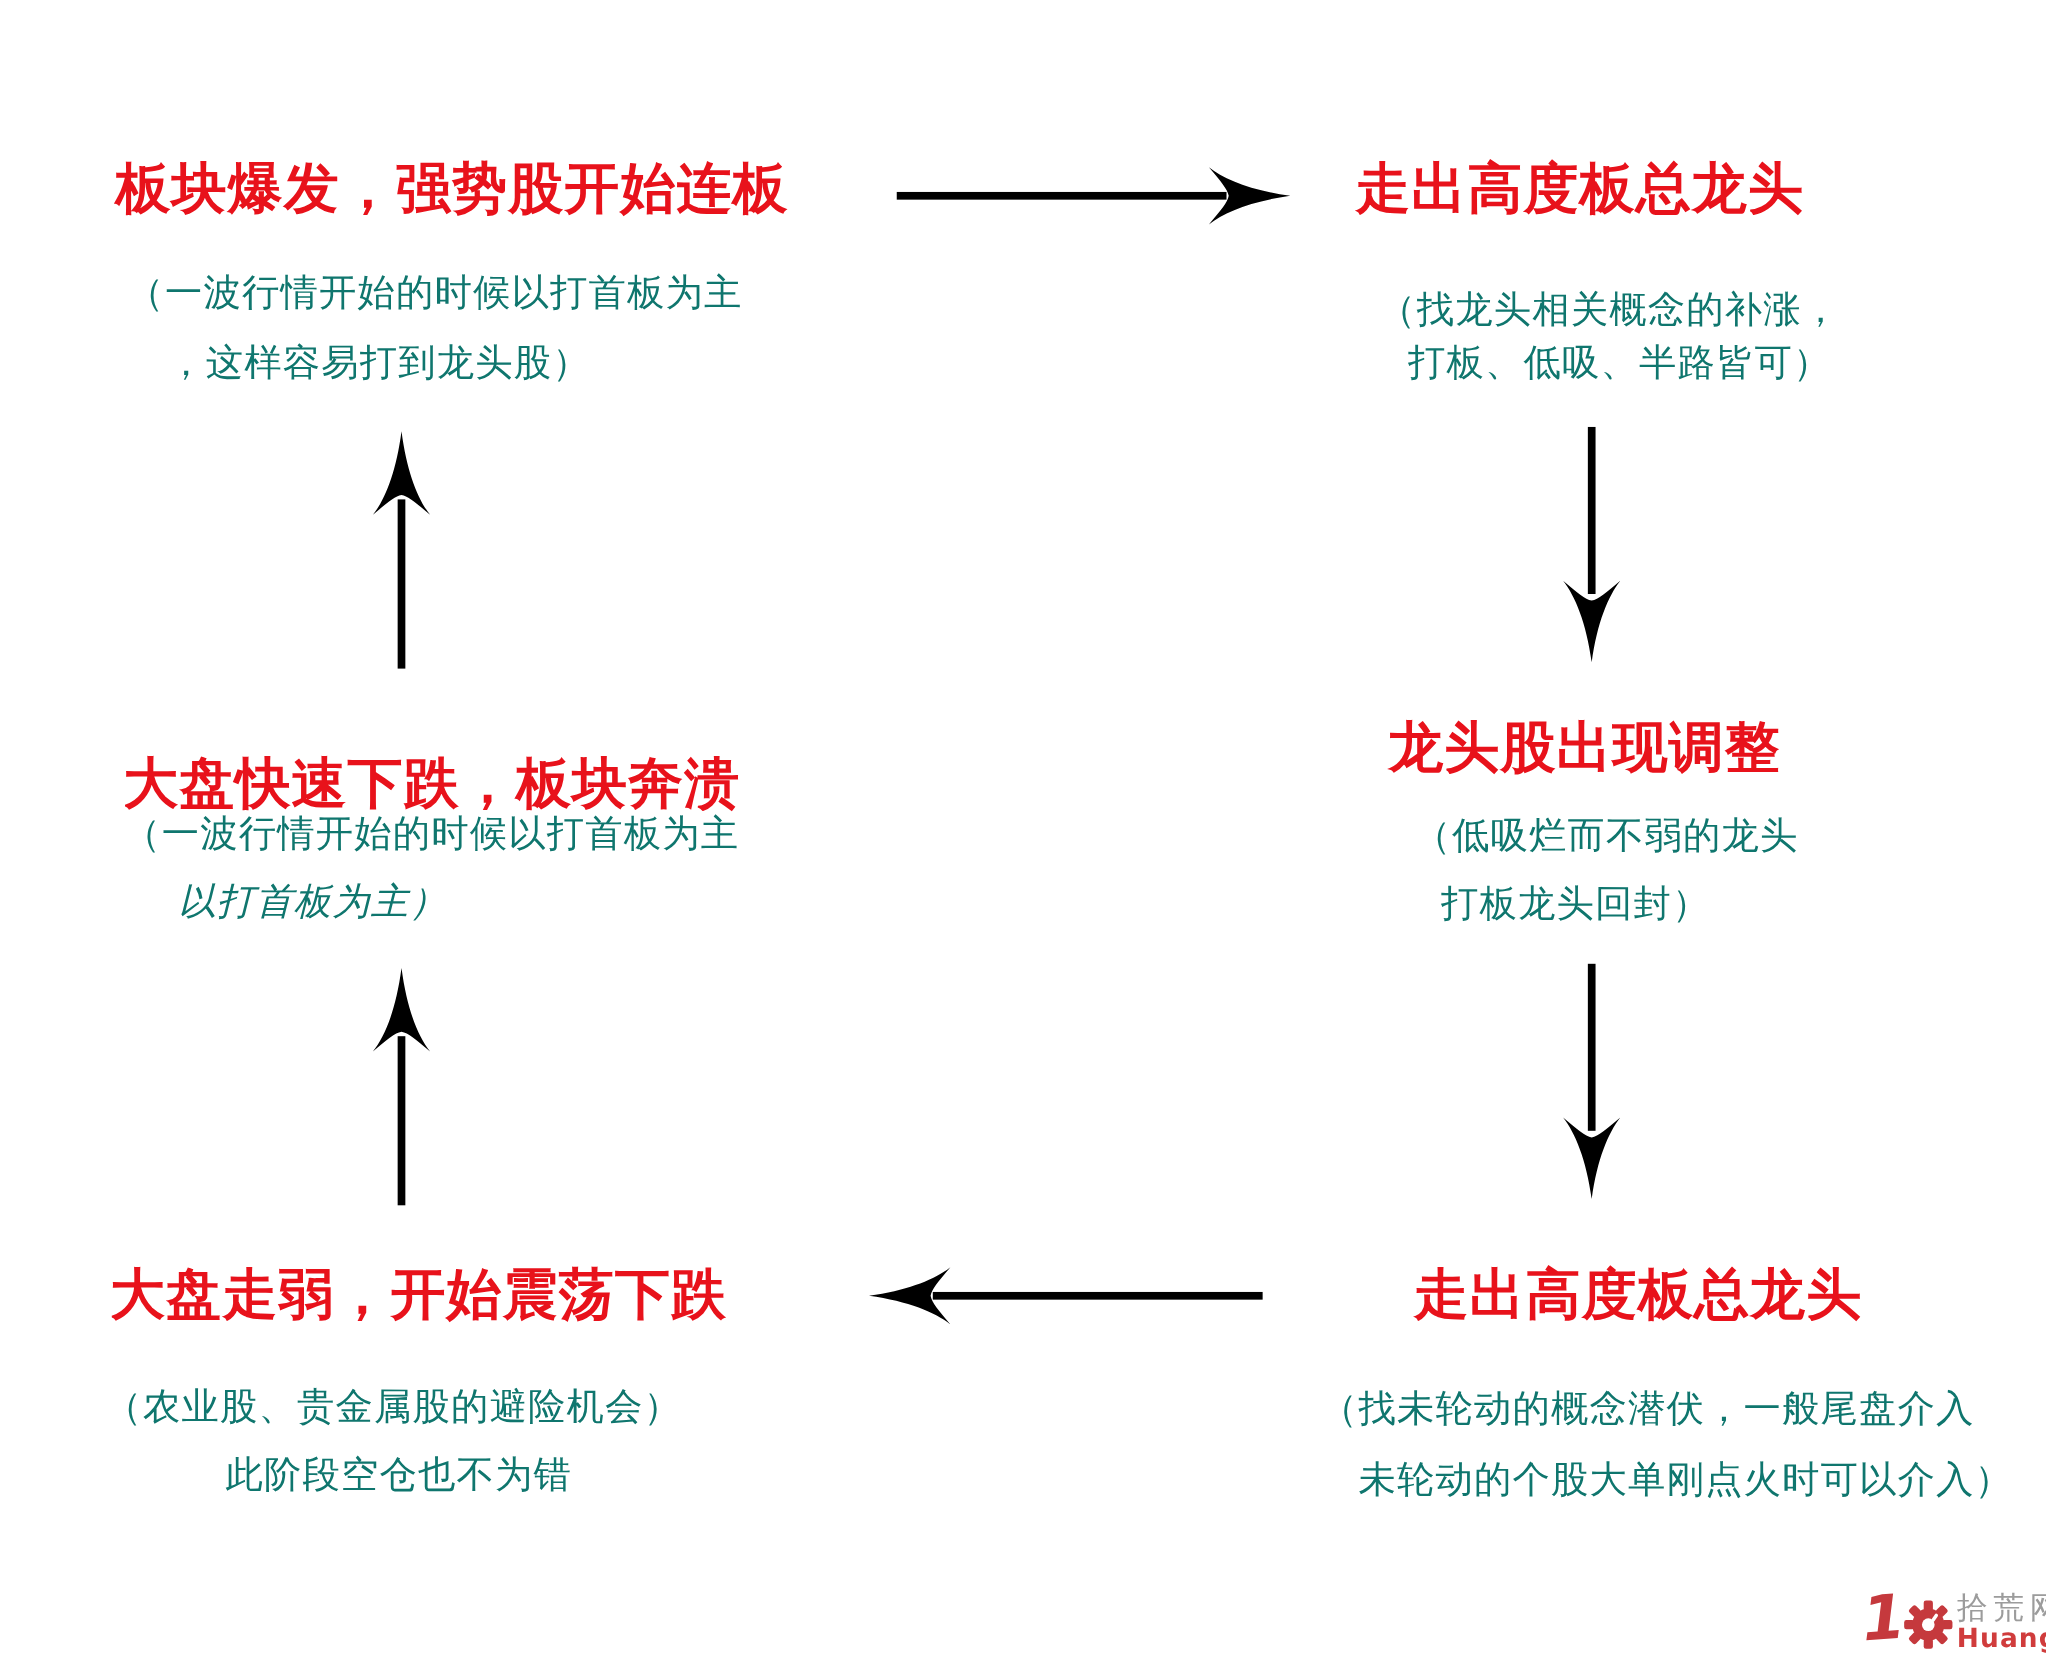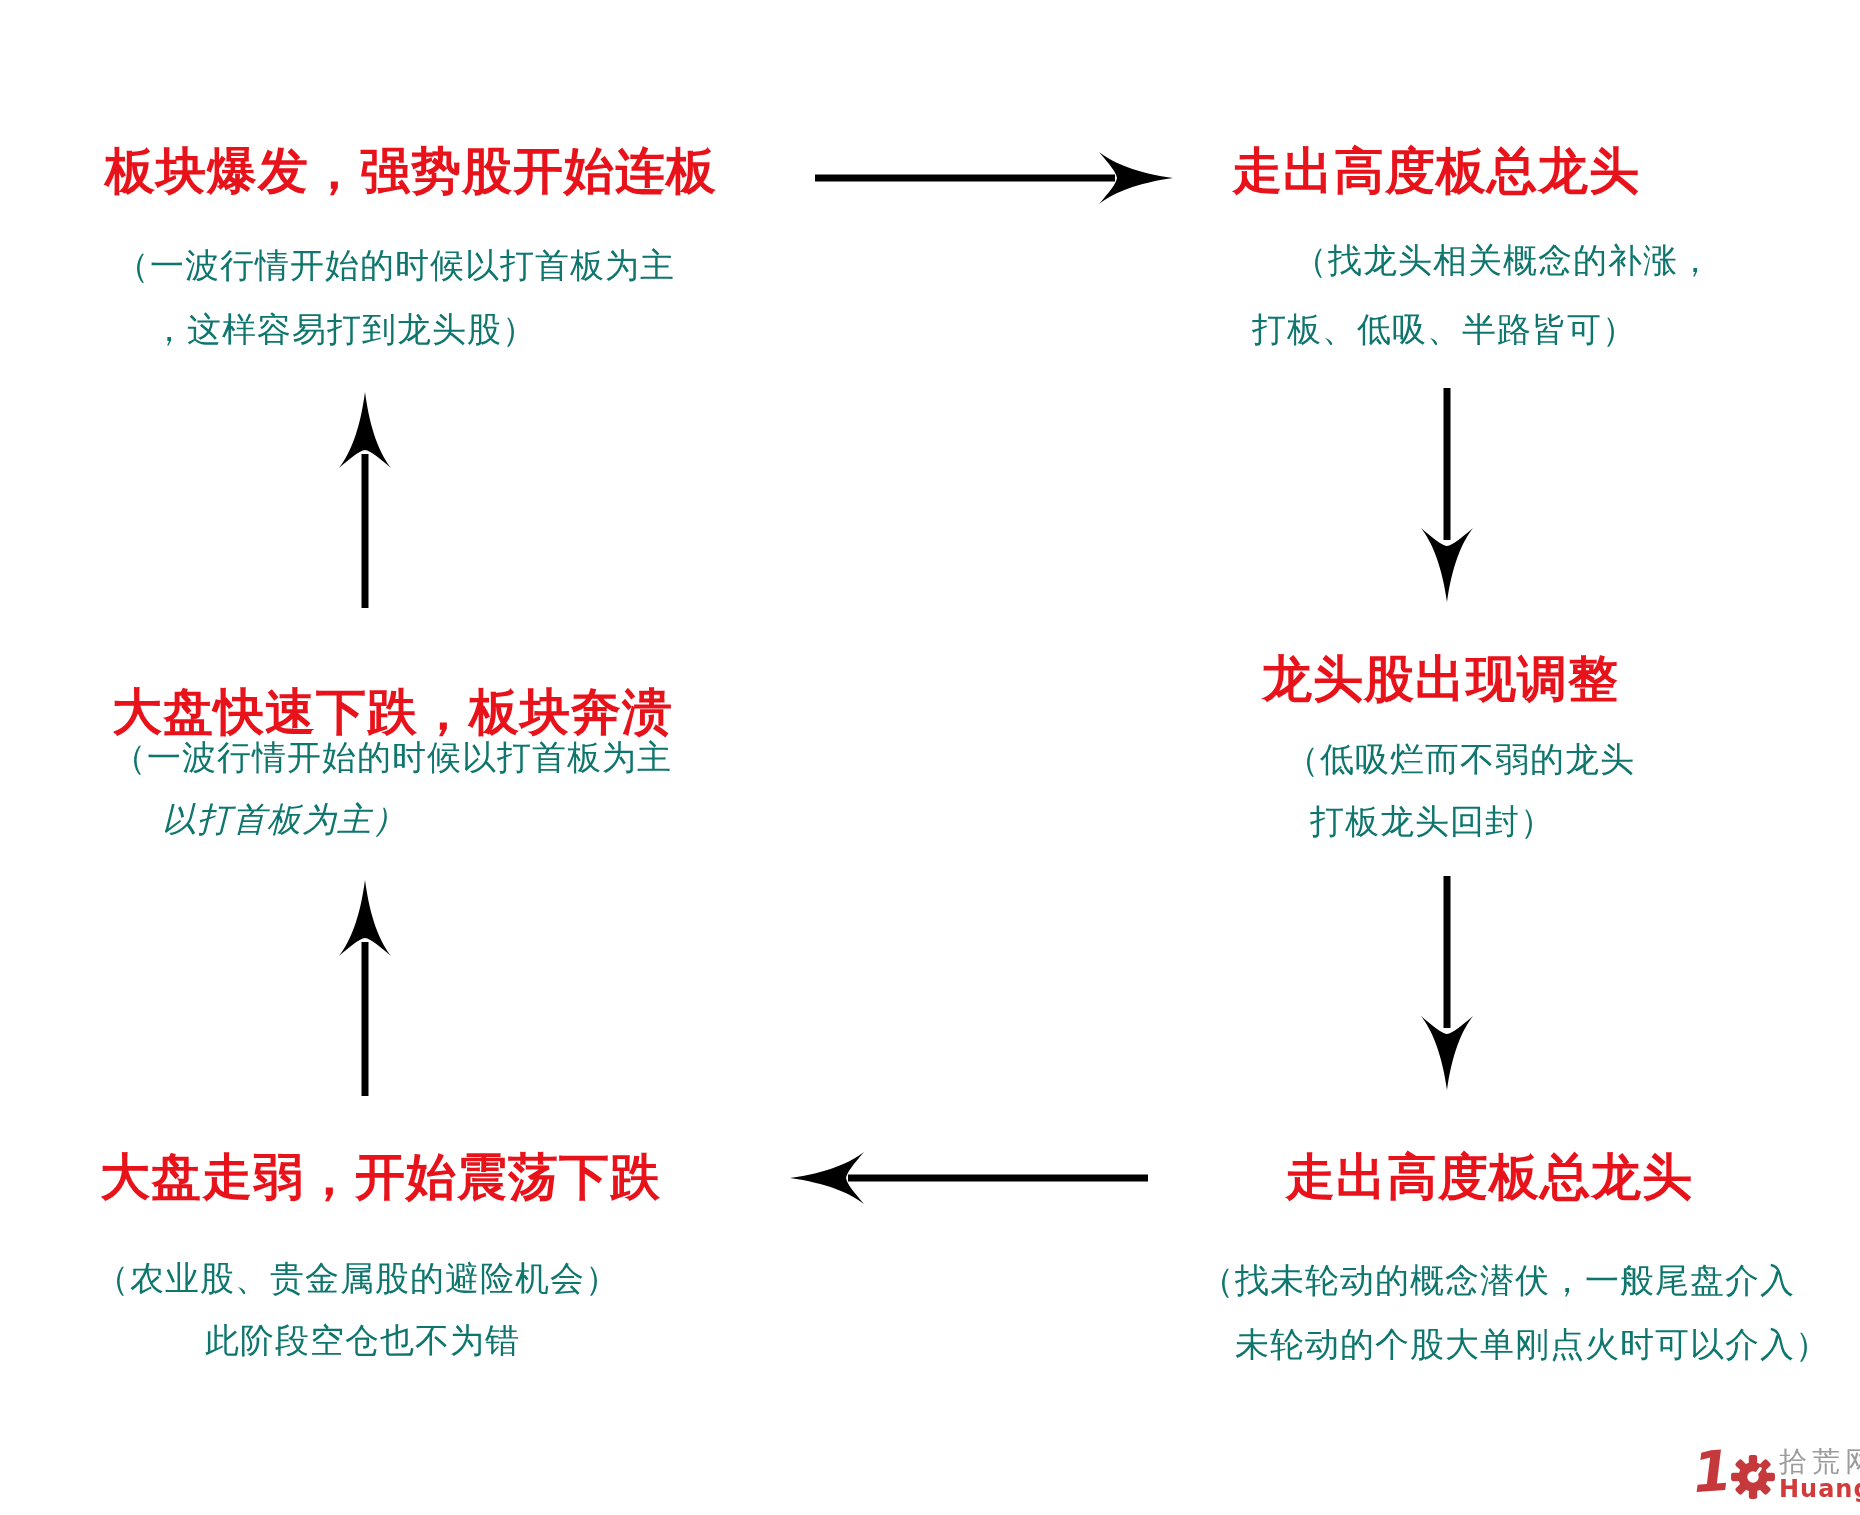--- a/index.html
+++ b/index.html
@@ -28,22 +28,22 @@
   }
   .arrow{position:absolute;}
   .arrow path, .arrow rect{fill:#000000;}
 
   
   #t1{left:105px;top:138px;}
   #n1a{left:115px;top:243px;}
   #n1b{left:152px;top:307px;}
   
   #t2{left:1232px;top:138px;}
-  #n2a{left:1253px;top:238px;margin-left:40px;}
-  #n2b{left:1252px;top:307px;}
+  #n2a{left:1253px;top:259px;}
+  #n2b{left:1280px;top:307px;}
   
   #t3{left:1262px;top:646px;}
   #n3a{left:1285px;top:737px;}
   #n3b{left:1310px;top:799px;}
   
   #t4{left:1285px;top:1144px;}
   #n4a{left:1200px;top:1258px;}
   #n4b{left:1235px;top:1322px;}
   
   #t5{left:100px;top:1144px;}

